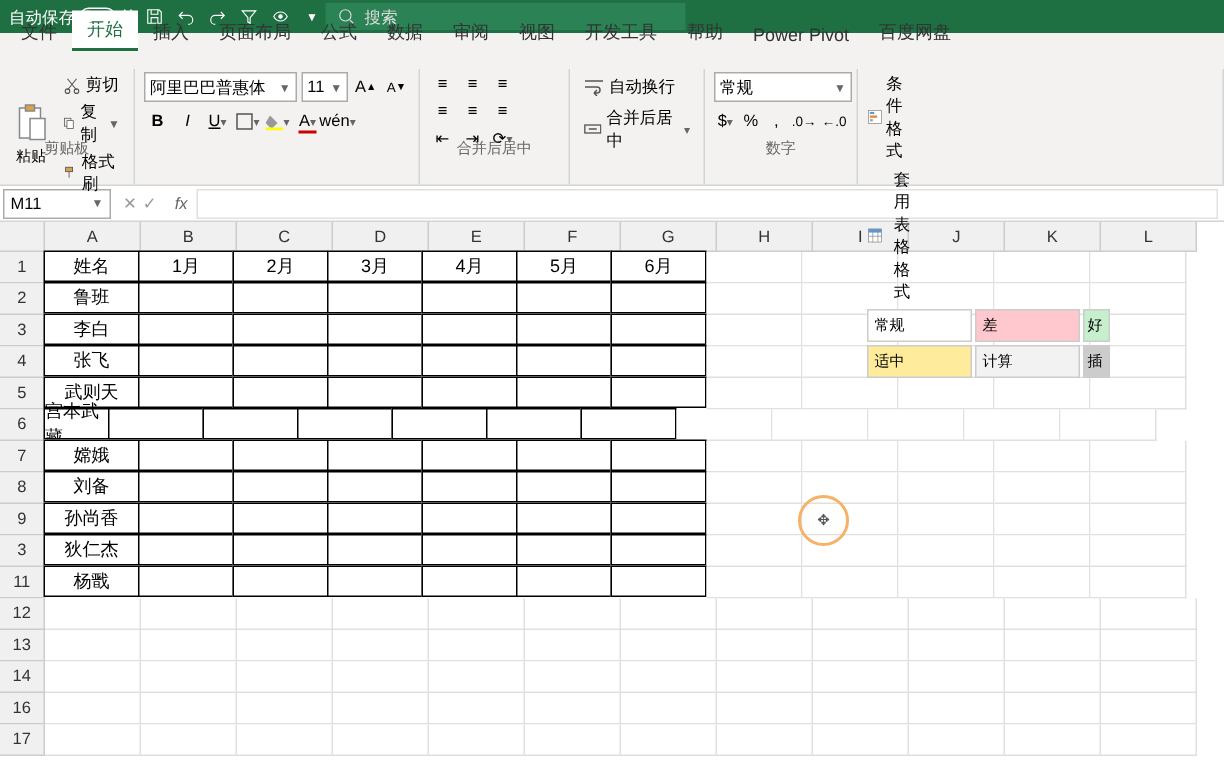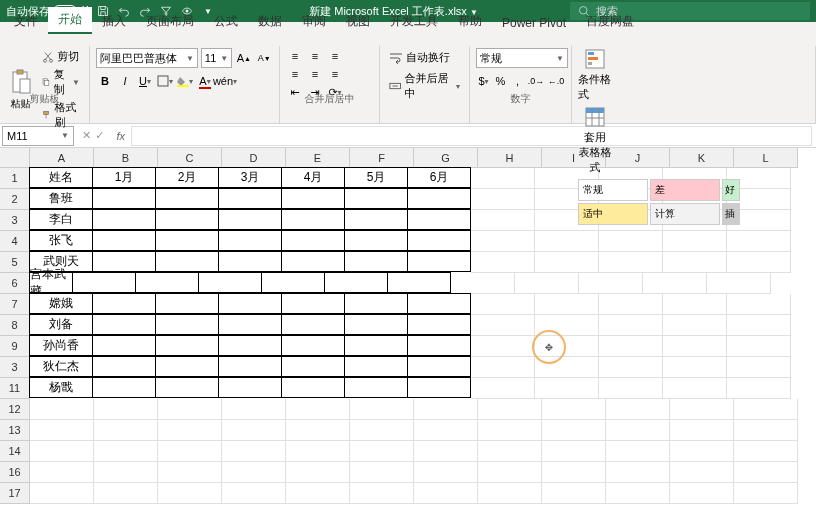--- a/index.html
+++ b/index.html
@@ -32,21 +32,21 @@
 .font-row2{display:flex;gap:2px;align-items:center}
 .align-group{width:100px}
 .align-grid{display:grid;grid-template-columns:repeat(3,18px);gap:2px}
 .align-cell{width:18px;height:16px;display:flex;align-items:center;justify-content:center;cursor:pointer}
 .wrap-group{width:90px;display:flex;flex-direction:column;gap:2px;padding-top:2px}
 .wrap-item{display:flex;align-items:center;gap:3px;font-size:10px;padding:2px 3px}
 .number-group{width:102px}
 .num-sel{width:92px;height:20px;border:1px solid #ababab;background:#fff;padding:0 3px;display:flex;align-items:center;justify-content:space-between;font-size:10px;margin-bottom:3px}
 .num-row{display:flex;gap:2px}
 .styles-group{flex:1;display:flex;gap:4px;align-items:flex-start;padding-top:2px}
-.style-btn{width:34px;display:flex;flex-direction:column;align-items:center;gap:2px;font-size:10px;cursor:pointer}
+.style-btn{width:34px;display:flex;flex-direction:row;align-items:center;gap:2px;font-size:10px;cursor:pointer}
 .style-gallery{display:grid;grid-template-columns:70px 70px 18px;gap:2px}
 .style-cell{height:22px;border:1px solid #ccc;display:flex;align-items:center;padding:0 4px;font-size:10px}
 .namebox-row{height:24px;background:#fff;border-bottom:1px solid #d4d4d4;display:flex;align-items:center}
 .namebox{width:72px;height:20px;border:1px solid #ababab;margin:0 2px;padding:0 4px;display:flex;align-items:center;justify-content:space-between;font-size:11px}
 .fx-btns{display:flex;gap:4px;padding:0 6px;color:#999}
 .fx-label{font-style:italic;padding:0 6px;color:#666}
 .formula-bar{flex:1;height:20px;border:1px solid #e0e0e0;margin-right:4px}
 .grid-area{display:flex;height:374px}
 .corner{width:30px;height:20px;background:#f0f0f0;border-right:1px solid #ccc;border-bottom:1px solid #ccc}
 .col-headers{display:flex;height:20px}
@@ -92,21 +92,20 @@
     <div class="qat-btn">
         <svg viewBox="0 0 16 16">
           <path fill="none" stroke="#fff" d="M2 8s2-4 6-4 6 4 6 4-2 4-6 4-6-4-6-4z"></path>
           <circle cx="8" cy="8" r="1.5" fill="#fff"></circle>
         </svg>
       </div>
     <div class="qat-btn">
         <span class="dd" style="color:#fff">▼</span>
       </div>
   </div>
-  <div class="center"><span>新建 Microsoft Excel 工作表.xlsx</span> <span class="dd" style="color:#fff">▼</span></div>
   <div class="right">
     <div class="searchbox">
       <svg width="12" height="12" viewBox="0 0 16 16">
           <circle cx="7" cy="7" r="5" fill="none" stroke="#ddd"></circle>
           <path stroke="#ddd" d="M11 11l3 3"></path>
         </svg>
       <span>搜索</span>
     </div>
   </div>
 </div>

